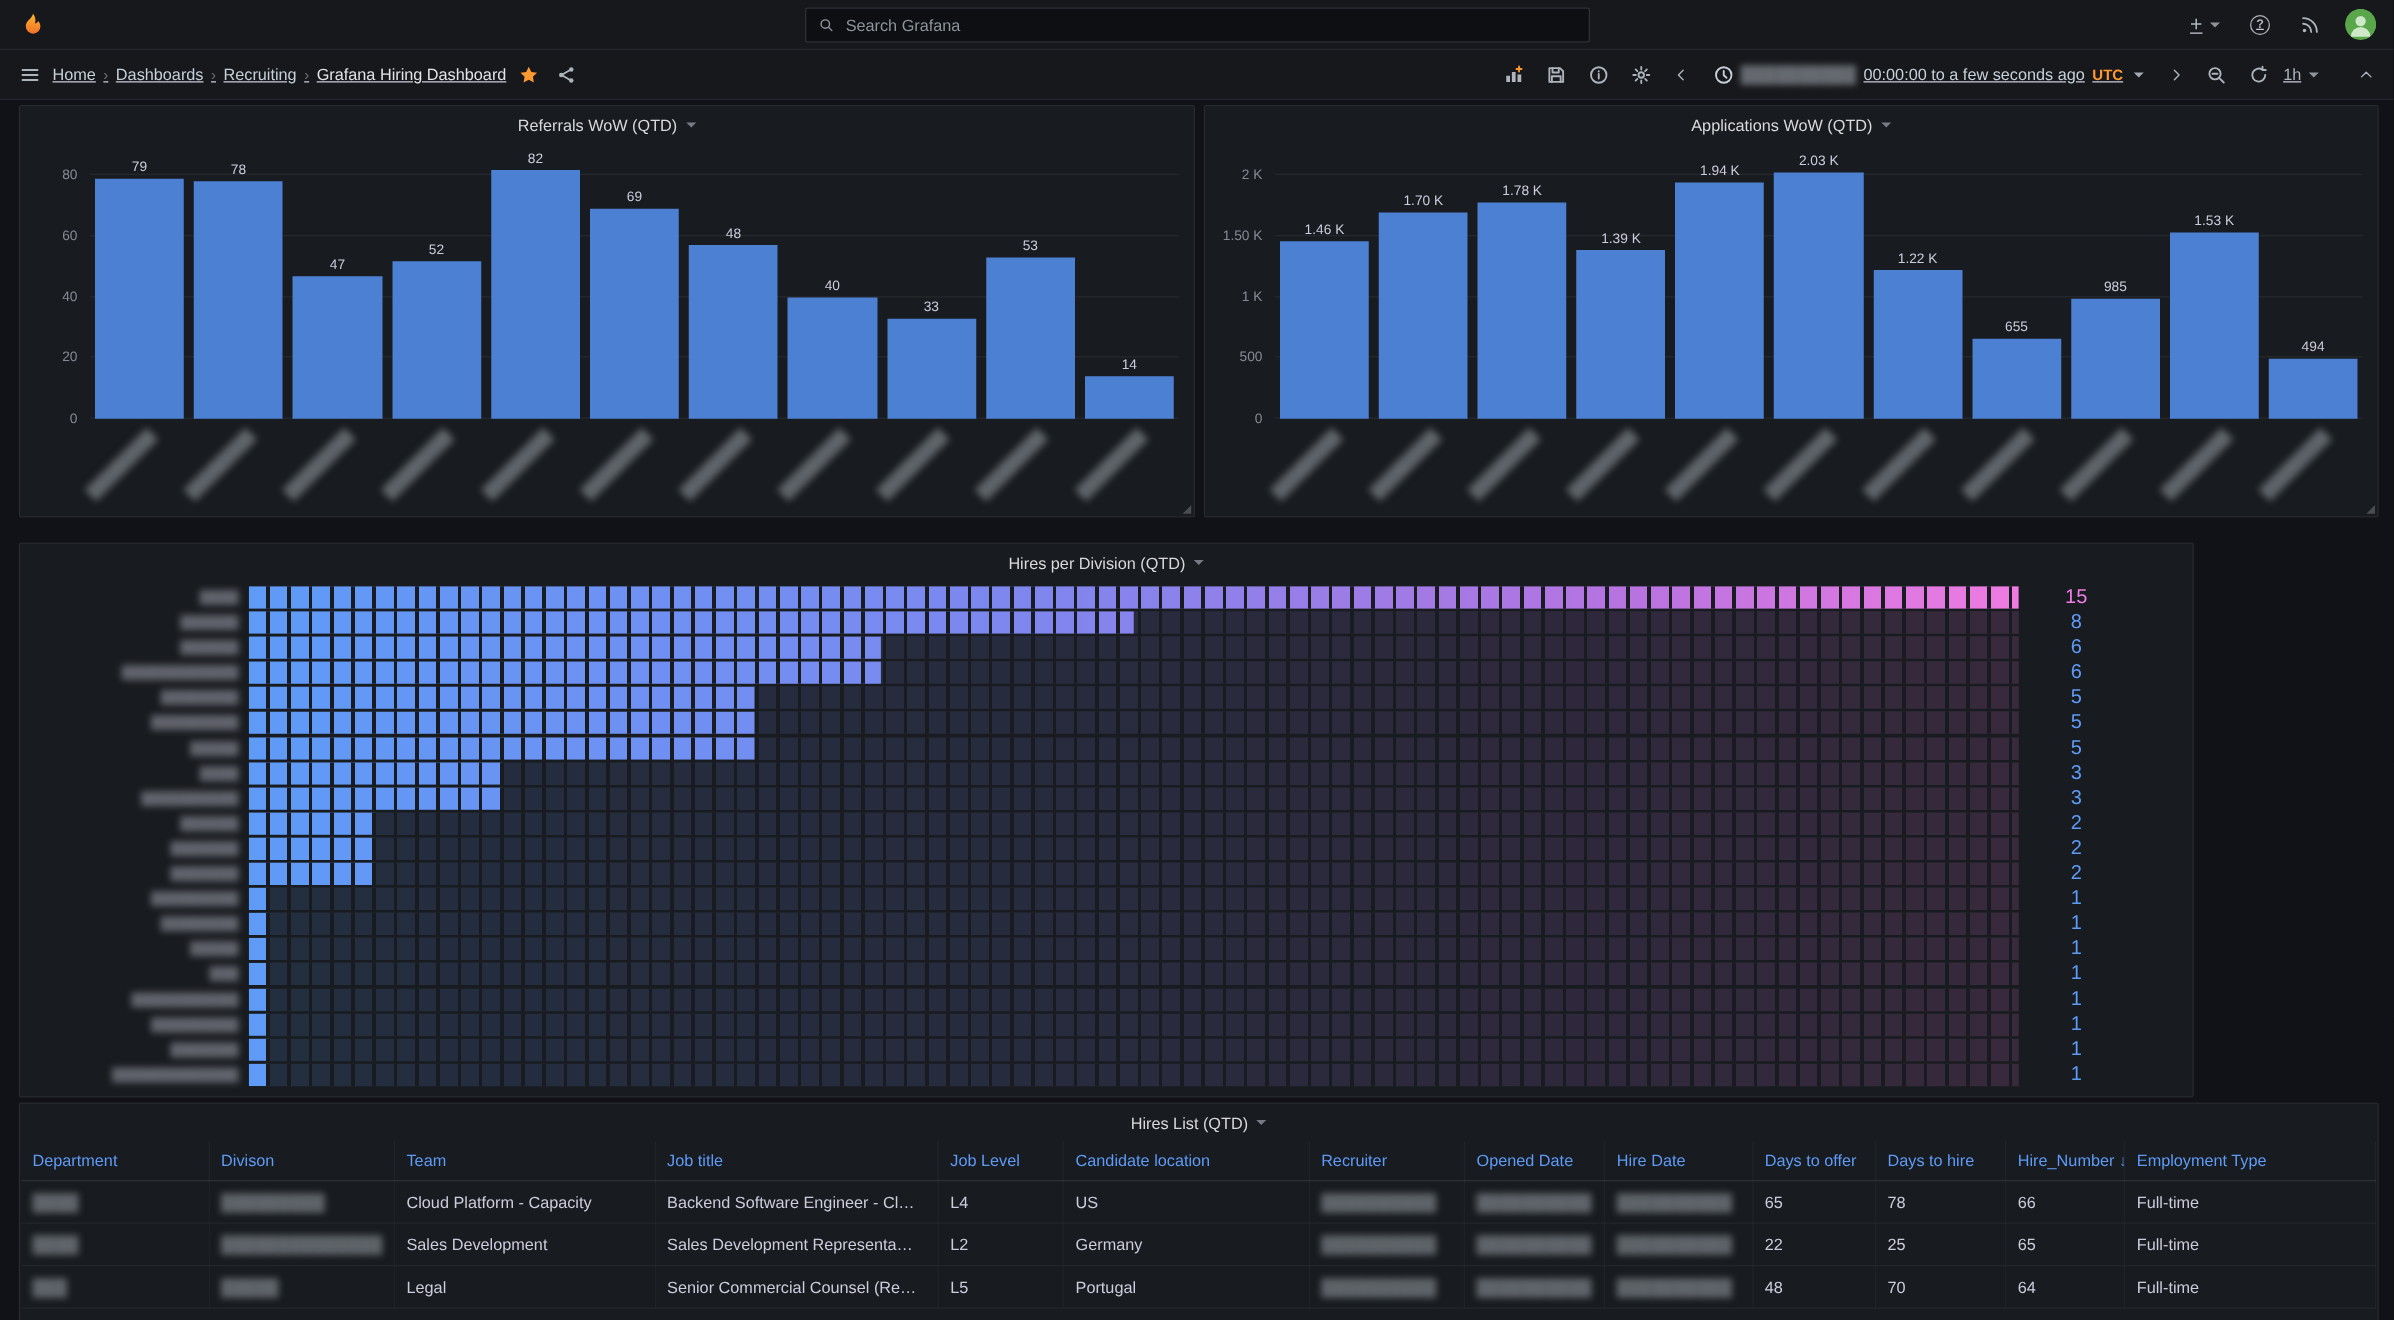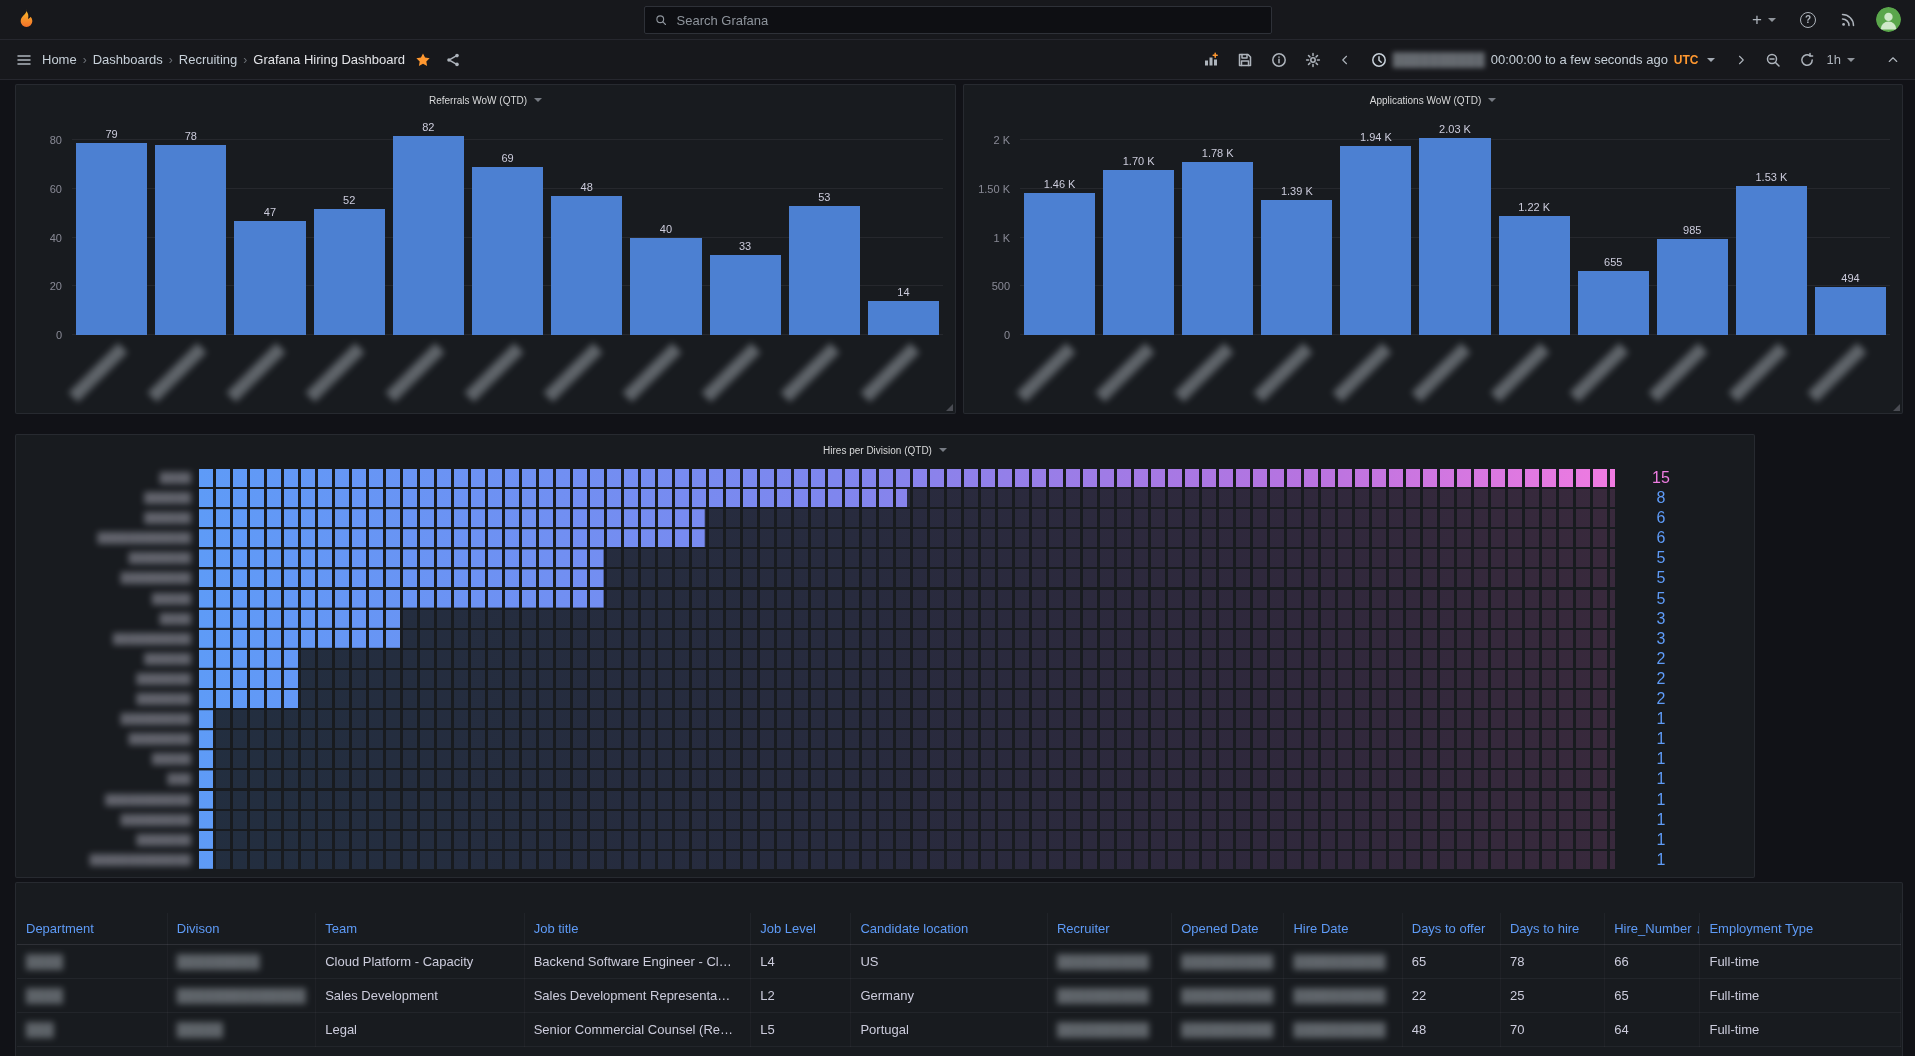--- a/index.html
+++ b/index.html
@@ -1,20 +1,20 @@
 <!DOCTYPE html>
 <html><head>
 <meta charset="utf-8">
 <style>
   * { box-sizing: border-box; }
   html,body { margin:0; padding:0; background:#0b0c0e; }
   .app {
     position:relative; width:1915px; height:1056px; overflow:hidden;
     background:#111217; color:#ccccdc;
-    font-family:"Liberation Sans", sans-serif; font-size:13px;
+    font-family:"Liberation Sans", sans-serif; font-size:13px;text-decoration:underline;
   }
   
   .topbar {
     position:relative; height:40px; background:#17181c;
     border-bottom:1px solid #26272e;
     display:flex; align-items:center; padding:0 14px; gap:10px;
   }
   .navbar {
     height:40px; background:#17181c; border-bottom:1px solid #26272e;
     display:flex; align-items:center; padding:0 12px; gap:6px;
@@ -54,21 +54,21 @@
   .panel {
     position:absolute; background:#181b1f; border:1px solid rgba(204,204,220,0.09);
     border-radius:2px;
   }
   .panel-referrals   { left:15px;  top:84px;  width:941px;  height:330px; }
   .panel-applications{ left:963px; top:84px;  width:940px;  height:330px; }
   .panel-division    { left:15px;  top:434px; width:1740px; height:444px; }
   .panel-table       { left:15px;  top:882px; width:1888px; height:380px; }
   .panel-title {
     height:30px; display:flex; align-items:center; justify-content:center; gap:5px;
-    font-size:10px; font-weight:500; color:#d8d9da; cursor:pointer;
+    font-size:13px; font-weight:500; color:#d8d9da; cursor:pointer;
   }
   .panel-title .caret { border-top-color:#8e949c; }
   .rhandle { position:absolute; right:2px; bottom:2px; width:0; height:0; border-left:7px solid transparent; border-bottom:7px solid rgba(204,204,220,0.28); }
   
   .chart {
     position:absolute; top:36px; left:10px; right:12px; bottom:6px;
     display:grid; grid-template-columns:46px 1fr; grid-template-rows:1fr 72px;
   }
   .ygutter { grid-row:1; grid-column:1; position:relative; }
   .plot    { grid-row:1; grid-column:2; position:relative; }
@@ -662,20 +662,24 @@
             <div class="layer dim" style="background: linear-gradient(90deg, rgb(94, 155, 247) 0%, rgb(127, 134, 238) 45%, rgb(183, 115, 224) 78%, rgb(240, 123, 225) 100%);"></div>
             <div class="layer lit" style="background: linear-gradient(90deg, rgb(94, 155, 247) 0%, rgb(127, 134, 238) 45%, rgb(183, 115, 224) 78%, rgb(240, 123, 225) 100%); clip-path: inset(0px 98.85% 0px 0px);"></div>
             <div class="layer cellmask"></div>
           </div>
           <div class="gauge-value" style="color: rgb(94, 155, 247);">1</div>
         </div>
       </div>
   </div>
 
   <div class="panel panel-table">
+    <div class="panel-title">
+      <span>Hires List (QTD)</span>
+      <span class="caret"></span>
+    </div>
     <div class="gtable">
       <table>
           <colgroup>
             <col style="width: 150px;">
             <col style="width: 148px;">
             <col style="width: 208px;">
             <col style="width: 226px;">
             <col style="width: 100px;">
             <col style="width: 196px;">
             <col style="width: 124px;">

